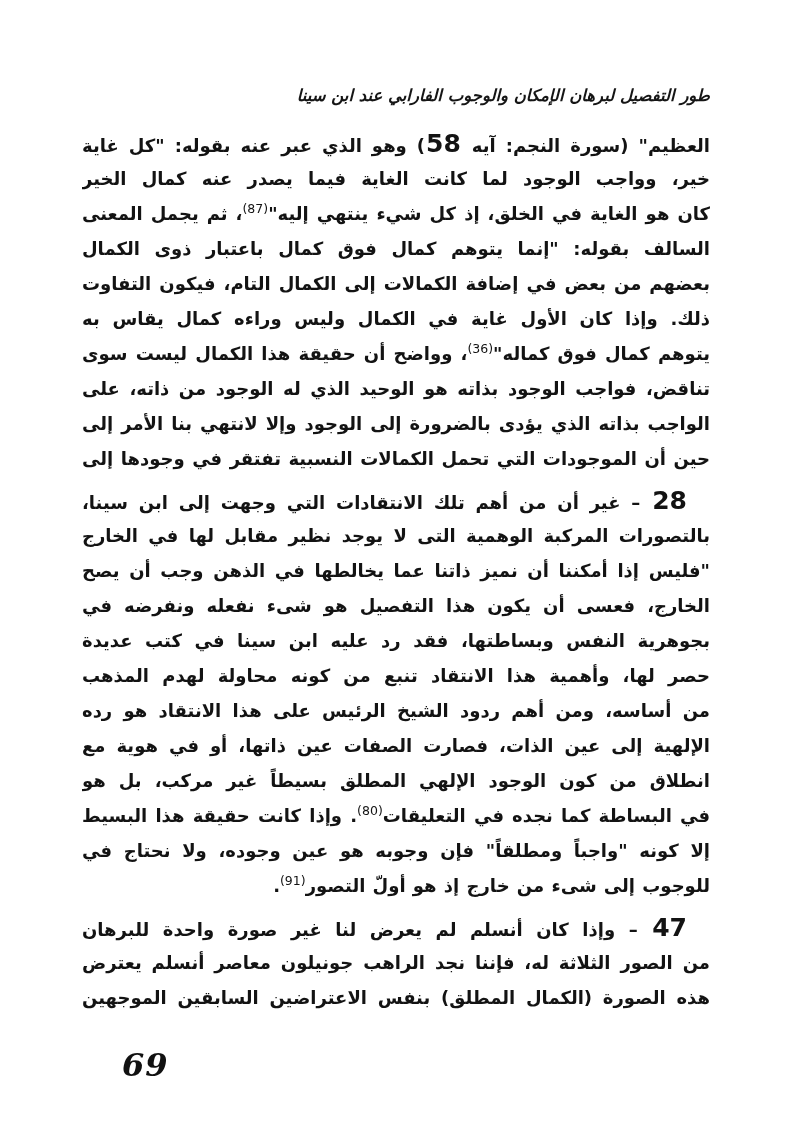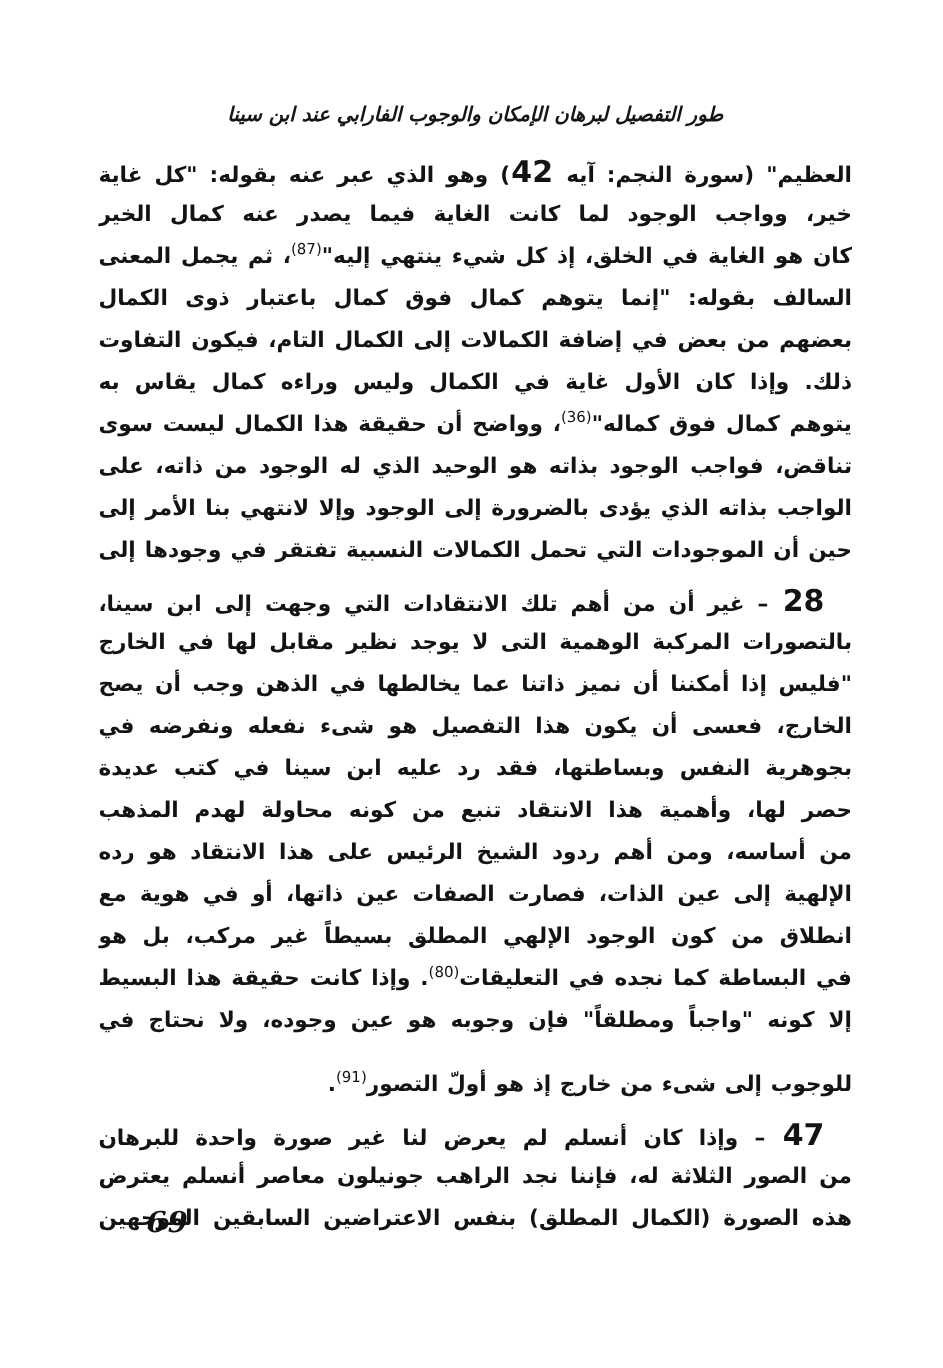--- a/index.html
+++ b/index.html
@@ -15,21 +15,21 @@
     background: #ffffff;
     overflow: hidden;
     font-family: "DejaVu Sans", sans-serif;
     color: #111;
   }
   .running-title {
     position: absolute;
     top: 86px;
     left: 82px;
     width: 628px;
-    text-align: center;
+    text-align: right;
     direction: rtl;
     font-family: "DejaVu Sans", sans-serif;
     font-style: italic;
     font-weight: bold;
     font-size: 16.5px;
     letter-spacing: 0.2px;
     color: #151515;
   }
   .text-column {
     position: absolute;
@@ -46,61 +46,60 @@
     line-height: 35px;
     height: 35px;
     overflow: hidden;
     text-align: justify;
     text-align-last: justify;
     word-spacing: 1px;
     color: #131313;
   }
   .line.last {
     text-align-last: right;
-    margin-top: 18px;
   }
   .line.indent {
     text-indent: 22px;
   }
   .num {
     font-size: 25px;
     font-weight: bold;
     font-family: "DejaVu Sans", sans-serif;
     letter-spacing: -1px;
     padding: 0 1px;
   }
   sup.fn {
     font-size: 12.5px;
     font-weight: normal;
     line-height: 0;
     vertical-align: 7px;
     letter-spacing: -0.5px;
   }
   .page-number {
     position: absolute;
-    top: 1004px;
+    top: 1046px;
     left: 122px;
     font-family: "DejaVu Serif", serif;
     font-style: italic;
     font-weight: bold;
-    font-size: 24px;
+    font-size: 32px;
     letter-spacing: 1px;
     color: #111;
   }
 </style>
 </head>
 <body>
 
 <div class="page">
 
   <div class="running-title">طور التفصيل لبرهان الإمكان والوجوب الفارابي عند ابن سينا</div>
 
   <div class="text-column">
       <div class="para">
-        <div class="line">العظيم" (سورة النجم: آيه <span class="num">42</span>) وهو الذي عبر عنه بقوله: "كل غاية فهي</div>
+        <div class="line">العظيم" (سورة النجم: آيه <span class="num">58</span>) وهو الذي عبر عنه بقوله: "كل غاية فهي</div>
         <div class="line">خير، وواجب الوجود لما كانت الغاية فيما يصدر عنه كمال الخير المطلق،</div>
         <div class="line">كان هو الغاية في الخلق، إذ كل شيء ينتهي إليه"<sup class="fn">(87)</sup>، ثم يجمل المعنى</div>
         <div class="line">السالف بقوله: "إنما يتوهم كمال فوق كمال باعتبار ذوى الكمال وتفاوت</div>
         <div class="line">بعضهم من بعض في إضافة الكمالات إلى الكمال التام، فيكون التفاوت بحسب</div>
         <div class="line">ذلك. وإذا كان الأول غاية في الكمال وليس وراءه كمال يقاس به كماله، فلا</div>
         <div class="line">يتوهم كمال فوق كماله"<sup class="fn">(36)</sup>، وواضح أن حقيقة هذا الكمال ليست سوى</div>
         <div class="line">تناقض، فواجب الوجود بذاته هو الوحيد الذي له الوجود من ذاته، على</div>
         <div class="line">الواجب بذاته الذي يؤدى بالضرورة إلى الوجود وإلا لانتهي بنا الأمر إلى</div>
         <div class="line">حين أن الموجودات التي تحمل الكمالات النسبية تفتقر في وجودها إلى علة.</div>
       </div>

